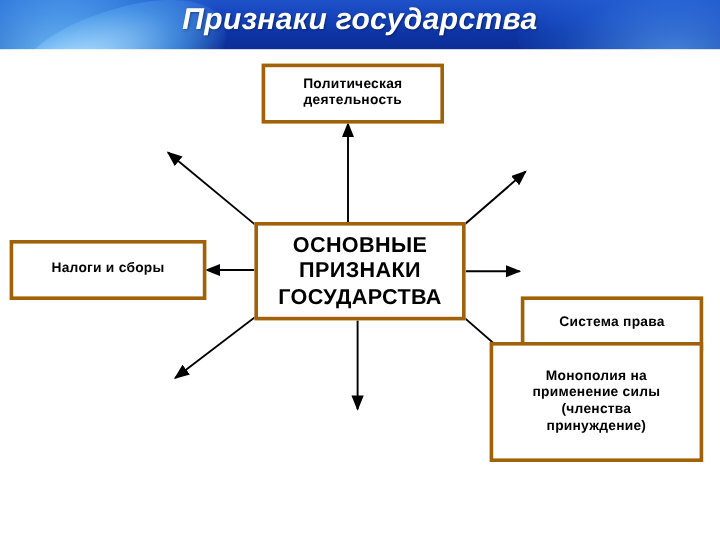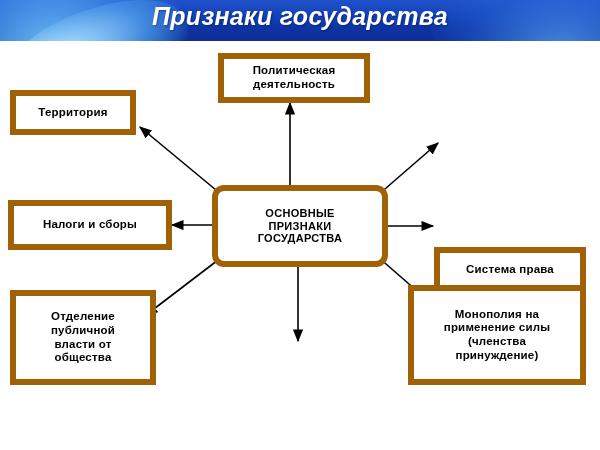--- a/index.html
+++ b/index.html
@@ -92,36 +92,35 @@
   .arrow-layer {
     position: absolute;
     left: 0;
     top: 0;
     width: 600px;
     height: 405px;
   }
   .node {
     position: absolute;
     box-sizing: border-box;
-    border: 6px solid #a16207;
+    border: 3px solid #a16207;
     background: #ffffff;
     color: #000000;
     font-weight: bold;
     display: flex;
     align-items: center;
     justify-content: center;
     text-align: center;
     line-height: 1.18;
     letter-spacing: 0.2px;
     white-space: pre-line;
   }
   .node.center {
-    font-size: 11px;
+    font-size: 18px;
     letter-spacing: 0.3px;
-    border-radius: 12px;
   }
   .node.leaf {
     font-size: 11.5px;
   }
 </style>
 </head>
 <body>
 
 <div class="page">
 
@@ -151,34 +150,29 @@
         <line x1="222" y1="212" x2="146" y2="270"></line>
         <line x1="298" y1="222" x2="298" y2="296"></line>
         <line x1="378" y1="212" x2="440" y2="266"></line>
       </g>
     </svg>
 
     <div class="node center" style="left:212px; top:140px; width:176px; height:82px;">ОСНОВНЫЕ
 ПРИЗНАКИ
 ГОСУДАРСТВА</div>
 
-    <div class="node leaf" style="left:10px; top:45px; width:126px; height:45px;">Территория</div>
 
     <div class="node leaf" style="left:218px; top:8px; width:152px; height:50px;">Политическая
 деятельность</div>
 
 
     <div class="node leaf" style="left:8px; top:155px; width:164px; height:50px;">Налоги и сборы</div>
 
     <div class="node leaf" style="left:434px; top:158px; width:152px; height:46px;margin-top:44px;">Система права</div>
 
-    <div class="node leaf" style="left:10px; top:245px; width:146px; height:95px;">Отделение
-публичной
-власти от
-общества</div>
 
 
     <div class="node leaf" style="left:408px; top:240px; width:178px; height:100px;">Монополия на
 применение силы
 (членства
 принуждение)</div>
 
   </div>
 </div>
 

